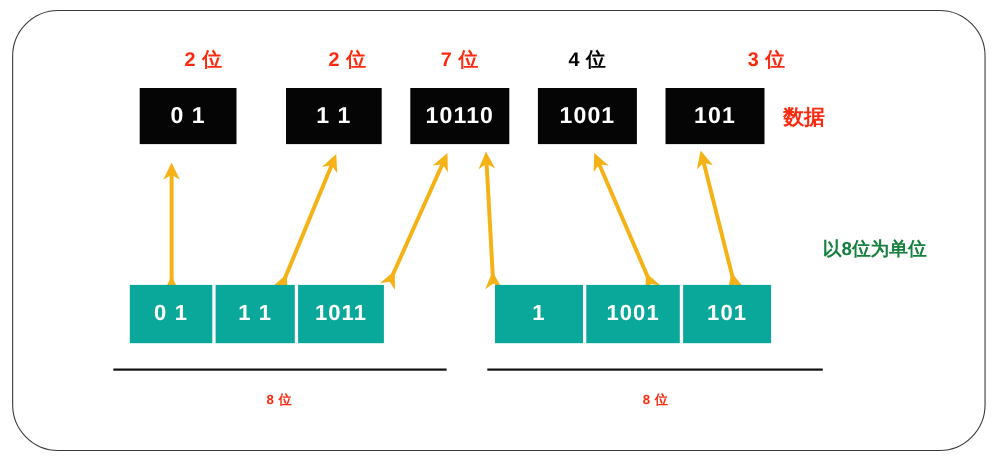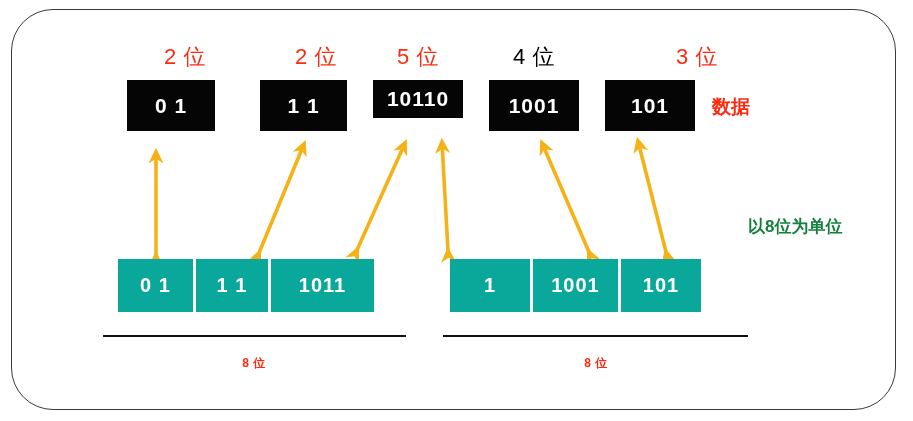--- a/index.html
+++ b/index.html
@@ -34,22 +34,22 @@
   
   .layer {
     position: absolute;
     left: 0; top: 0;
     width: 913px; height: 421px;
   }
   
   .bitlabel {
     position: absolute;
     color: #fc2b10;
-    font-size: 22px;
-    font-weight: normal;
+    font-size: 18px;
+    font-weight: bold;
     letter-spacing: 0.5px;
     white-space: nowrap;
     text-align: center;
     transform: translateX(-50%);
   }
   
   .blackbox {
     position: absolute;
     background: #050505;
     color: #ffffff;
@@ -116,29 +116,29 @@
 </head>
 <body>
 
 <div id="canvas">
 
   <div class="frame"></div>
 
   <div class="layer" id="bit-labels-layer">
       <div class="bitlabel" style="left: 185px; top: 42px; color: rgb(252, 43, 16);">2 位</div>
       <div class="bitlabel" style="left: 316px; top: 42px; color: rgb(252, 43, 16);">2 位</div>
-      <div class="bitlabel" style="left: 418px; top: 42px; color: rgb(252, 43, 16);">5 位</div>
+      <div class="bitlabel" style="left: 418px; top: 42px; color: rgb(252, 43, 16);">7 位</div>
       <div class="bitlabel" style="left: 534px; top: 42px; color: #000000;">4 位</div>
       <div class="bitlabel" style="left: 650px; top: 42px; color: rgb(252, 43, 16); margin-left: 47px;">3 位</div>
     </div>
 
   <div class="layer" id="data-boxes-layer">
       <div class="blackbox" style="left: 127px; top: 80px; width: 88px; height: 51px; background: rgb(5, 5, 5);">0 1</div>
       <div class="blackbox" style="left: 260px; top: 80px; width: 87px; height: 51px; background: rgb(5, 5, 5);">1 1</div>
-      <div class="blackbox" style="left: 373px; top: 80px; width: 90px; height: 38px; background: rgb(5, 5, 5);">10110</div>
+      <div class="blackbox" style="left: 373px; top: 80px; width: 90px; height: 51px; background: rgb(5, 5, 5);">10110</div>
       <div class="blackbox" style="left: 489px; top: 80px; width: 90px; height: 51px; background: rgb(5, 5, 5);">1001</div>
       <div class="blackbox" style="left: 605px; top: 80px; width: 90px; height: 51px; background: rgb(5, 5, 5);">101</div>
     </div>
 
   <div class="rlabel-red" style="left:712px; top:94px;">数据</div>
 
   <svg class="arrows" id="arrows-svg" viewBox="0 0 913 421" xmlns="http://www.w3.org/2000/svg">
       <defs>
         <marker id="ah" markerWidth="5" markerHeight="5" refX="3.4" refY="2.5" orient="auto" markerUnits="strokeWidth">
           <path d="M0.2,0.4 L4.6,2.5 L0.2,4.6 L1.5,2.5 Z" fill="#f5b217"></path>
@@ -148,21 +148,21 @@
       <line x1="259" y1="253" x2="304" y2="144" stroke="#f5b217" stroke-width="3.6" stroke-linecap="butt" marker-start="url(#ah)" marker-end="url(#ah)"></line>
       <line x1="357" y1="250" x2="405" y2="143" stroke="#f5b217" stroke-width="3.6" stroke-linecap="butt" marker-start="url(#ah)" marker-end="url(#ah)"></line>
       <line x1="448" y1="251" x2="442" y2="142" stroke="#f5b217" stroke-width="3.6" stroke-linecap="butt" marker-start="url(#ah)" marker-end="url(#ah)"></line>
       <line x1="589" y1="252" x2="542" y2="143" stroke="#f5b217" stroke-width="3.6" stroke-linecap="butt" marker-start="url(#ah)" marker-end="url(#ah)"></line>
       <line x1="666" y1="252" x2="638" y2="141" stroke="#f5b217" stroke-width="3.6" stroke-linecap="butt" marker-start="url(#ah)" marker-end="url(#ah)"></line>
     </svg>
 
   <div class="layer" id="byte-cells-layer">
       <div class="tealbox" style="left: 118px; top: 259px; width: 75px; height: 53px; background: rgb(10, 168, 154);">0 1</div>
       <div class="tealbox" style="left: 196px; top: 259px; width: 72px; height: 53px; background: rgb(10, 168, 154);">1 1</div>
-      <div class="tealbox" style="left: 271px; top: 259px; width: 103px; height: 53px; background: rgb(10, 168, 154);">1011</div>
+      <div class="tealbox" style="left: 271px; top: 259px; width: 78px; height: 53px; background: rgb(10, 168, 154);">1011</div>
       <div class="tealbox" style="left: 450px; top: 259px; width: 80px; height: 53px; background: rgb(10, 168, 154);">1</div>
       <div class="tealbox" style="left: 533px; top: 259px; width: 85px; height: 53px; background: rgb(10, 168, 154);">1001</div>
       <div class="tealbox" style="left: 621px; top: 259px; width: 80px; height: 53px; background: rgb(10, 168, 154);">101</div>
     </div>
 
   <div class="layer" id="rules-layer">
       <div class="ruleline" style="left: 103px; top: 335px; width: 303px; border-top-color: rgb(17, 17, 17);"></div>
       <div class="rulelabel" style="left: 254px; top: 355px; color: rgb(252, 43, 16);">8 位</div>
       <div class="ruleline" style="left: 443px; top: 335px; width: 305px; border-top-color: rgb(17, 17, 17);"></div>
       <div class="rulelabel" style="left: 596px; top: 355px; color: rgb(252, 43, 16);">8 位</div>

